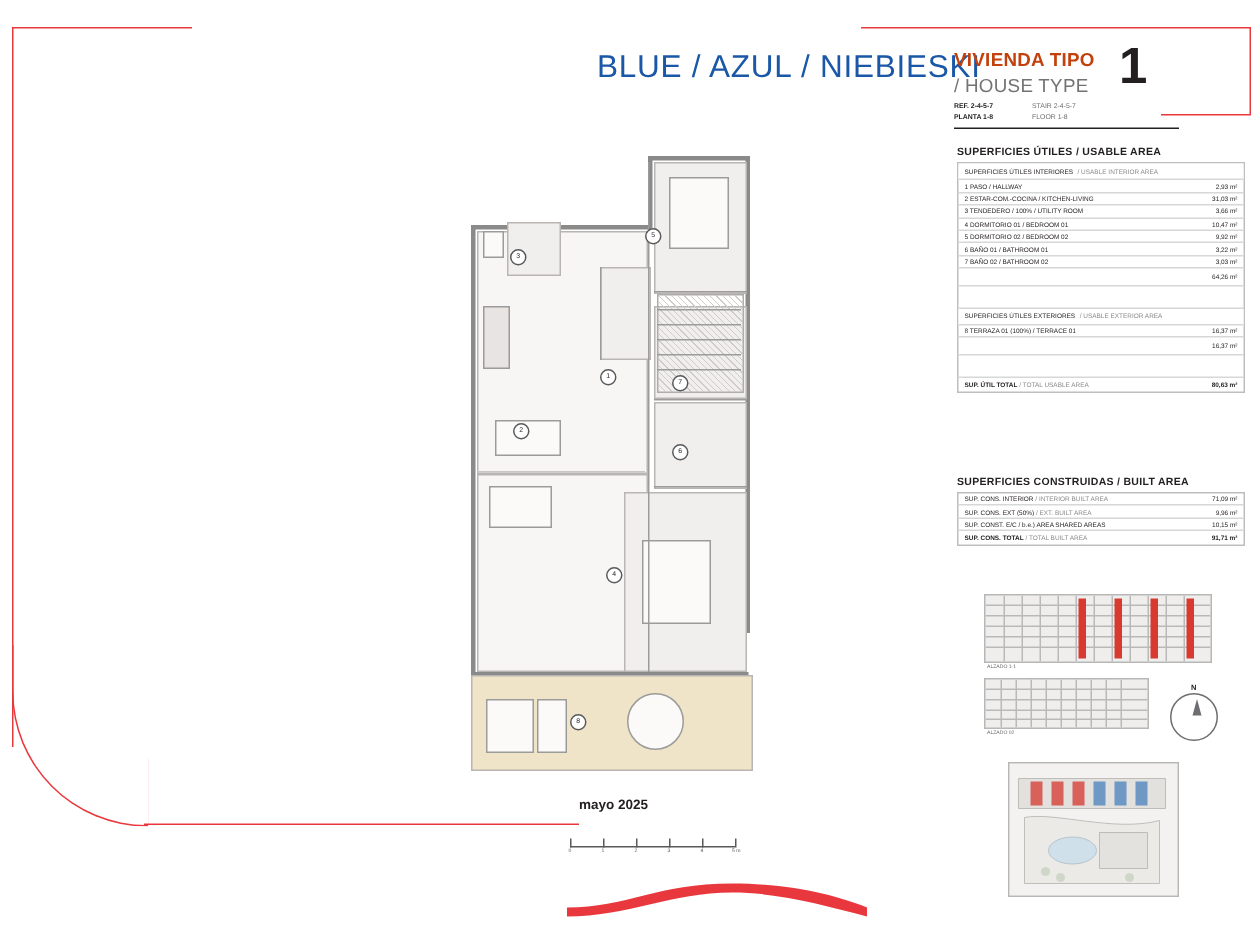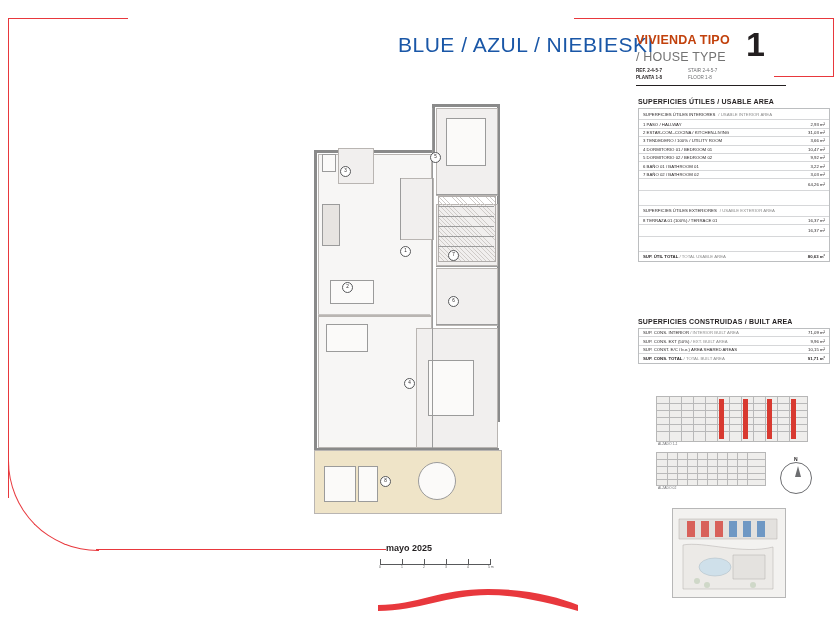--- a/index.html
+++ b/index.html
@@ -57,21 +57,21 @@
   .hatch{position:absolute;background:
     repeating-linear-gradient(45deg,#cfcbc8 0 .6px,transparent .6px 3px);}
   .num-dot{position:absolute;width:9px;height:9px;border-radius:50%;background:#ffffff;
            border:.6px solid #58595b;font-size:4.6px;line-height:8px;text-align:center;color:#231f20;}
   .thin{position:absolute;background:#9b9b9b;}
   .furn{position:absolute;border:.5px solid #9b9b9b;background:#fbfaf9;}
   .furn.dark{background:#e7e4e1;}
   .circ{position:absolute;border:.5px solid #9b9b9b;border-radius:50%;background:#fbfaf9;}
 
   
-  .date{position:absolute;left:386px;top:543px;font-size:9px;font-weight:700;color:#231f20;}
+  .date{position:absolute;left:386px;top:531px;font-size:9px;font-weight:700;color:#231f20;}
   .scale{position:absolute;left:380px;top:556px;width:120px;height:16px;}
   .scale .bar{position:absolute;left:0;top:8px;width:110px;height:0;border-top:.7px solid #58595b;}
   .scale .tick{position:absolute;top:3px;width:0;height:6px;border-left:.7px solid #58595b;}
   .scale .lb{position:absolute;top:9px;font-size:3.4px;color:#58595b;}
   .red-swoosh{position:absolute;left:378px;top:585px;width:200px;height:28px;}
 
   
   .elev{position:absolute;border:.5px solid #b7b7b7;background:#efeeec;overflow:hidden;}
   .elev .col{position:absolute;top:0;bottom:0;width:1px;background:#b9b9b9;}
   .elev .fl{position:absolute;left:0;right:0;height:1px;background:#b9b9b9;}

